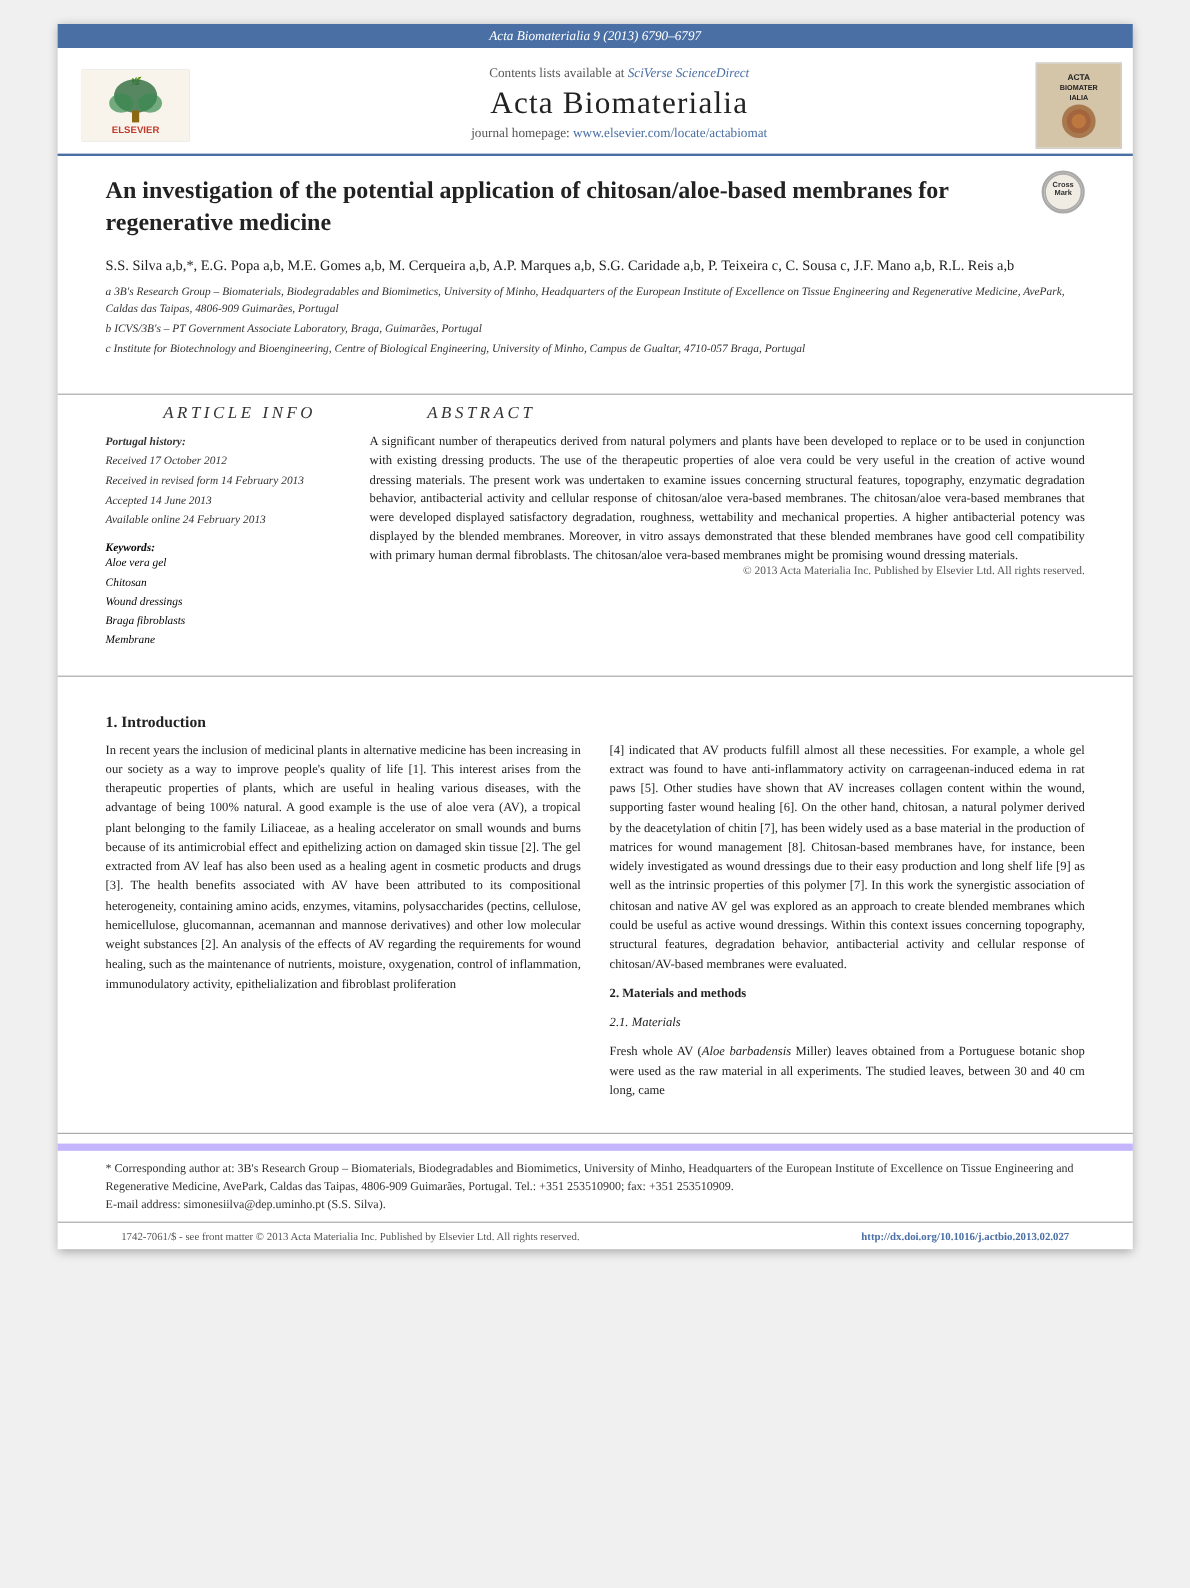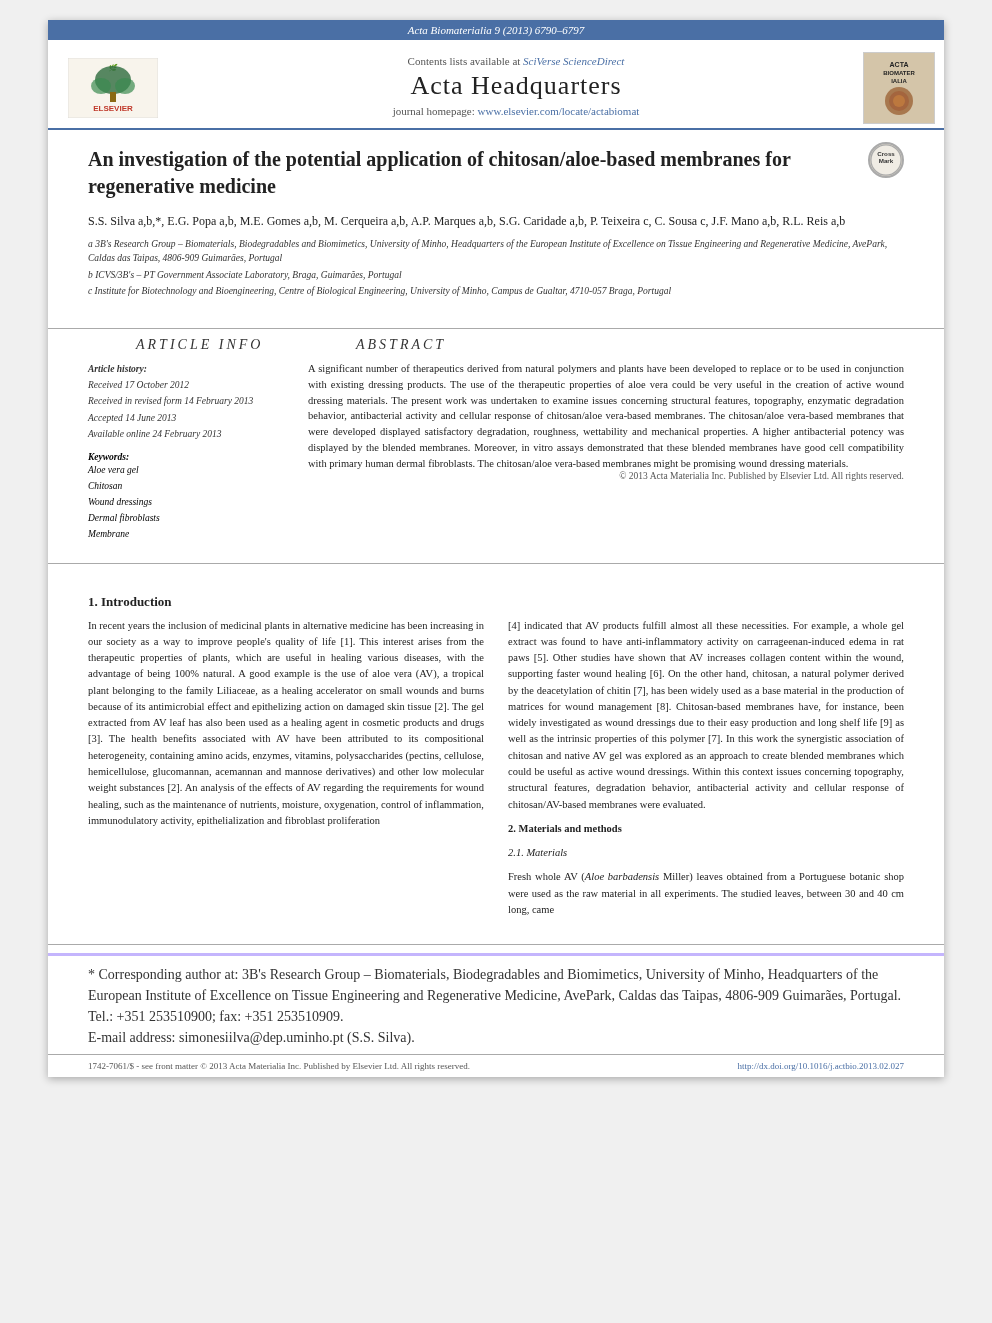--- a/index.html
+++ b/index.html
@@ -238,38 +238,39 @@
     .body-col p {
       margin-bottom: 8px;
       text-indent: 16px;
     }
     .body-col p.no-indent {
       text-indent: 0;
     }
 
     
     .footnote-section {
-      border-top: 3px solid #c4b5fd;
+      border-top: 6px solid #c4b5fd;
       padding: 8px 40px 6px 40px;
-      font-size: 14px;
+      font-size: 10px;
       color: #333;
       line-height: 1.5;
     }
 
     
     .bottom-bar {
       border-top: 1px solid #aaa;
-      padding: 6px 40px;
+      padding: 6px 53px;
       font-size: 9px;
       color: #555;
       display: flex;
       justify-content: space-between;
     }
     .bottom-link {
       color: #4a6fa5;
+      font-weight: bold;
     }
   </style>
 </head>
 <body>
 
 <div class="page">
 
   <div class="top-banner">
     <span>Acta Biomaterialia 9 (2013) 6790–6797</span>
   </div>
@@ -288,21 +289,21 @@
         <rect x="42" y="34" width="6" height="10" fill="#8B6914"></rect>
         <text x="45" y="53" text-anchor="middle" font-size="8" fill="#c0392b" font-weight="bold" font-family="Arial">ELSEVIER</text>
       </svg>
     </div>
 
     <div class="header-center">
       <div class="sciverse-line">
         <span>Contents lists available at </span>
         <span class="sciverse-link">SciVerse ScienceDirect</span>
       </div>
-      <div class="journal-title-main">Acta Headquarters</div>
+      <div class="journal-title-main">Acta Biomaterialia</div>
       <div class="journal-homepage">
         <span>journal homepage: </span>
         <span class="homepage-link">www.elsevier.com/locate/actabiomat</span>
       </div>
     </div>
 
     <div class="header-logo-right">
       <div class="journal-logo-box">
         <svg width="70" height="70" viewBox="0 0 70 70">
           <rect width="70" height="70" fill="#d4c5a9"></rect>
@@ -340,33 +341,33 @@
     </div>
   </div>
 
   <hr class="section-divider">
 
   <div class="two-col-info">
 
     <div class="article-info-col">
       <div class="col-heading">Article  Info</div>
       <div class="article-history">
-        <div class="history-label">Article history:</div>
+        <div class="history-label">Portugal history:</div>
         <div>Received 17 October 2012</div>
         <div>Received in revised form 14 February 2013</div>
         <div>Accepted 14 June 2013</div>
         <div>Available online 24 February 2013</div>
       </div>
       <div class="keywords-section">
         <div class="keywords-label">Keywords:</div>
         <div class="keywords-list">
           <div>Aloe vera gel</div>
           <div>Chitosan</div>
           <div>Wound dressings</div>
-          <div>Dermal fibroblasts</div>
+          <div>Braga fibroblasts</div>
           <div>Membrane</div>
         </div>
       </div>
     </div>
 
     <div class="abstract-col">
       <div class="col-heading">Abstract</div>
       <div class="abstract-text">A significant number of therapeutics derived from natural polymers and plants have been developed to replace or to be used in conjunction with existing dressing products. The use of the therapeutic properties of aloe vera could be very useful in the creation of active wound dressing materials. The present work was undertaken to examine issues concerning structural features, topography, enzymatic degradation behavior, antibacterial activity and cellular response of chitosan/aloe vera-based membranes. The chitosan/aloe vera-based membranes that were developed displayed satisfactory degradation, roughness, wettability and mechanical properties. A higher antibacterial potency was displayed by the blended membranes. Moreover, in vitro assays demonstrated that these blended membranes have good cell compatibility with primary human dermal fibroblasts. The chitosan/aloe vera-based membranes might be promising wound dressing materials.</div>
       <div class="abstract-copyright">© 2013 Acta Materialia Inc. Published by Elsevier Ltd. All rights reserved.</div>
     </div>

